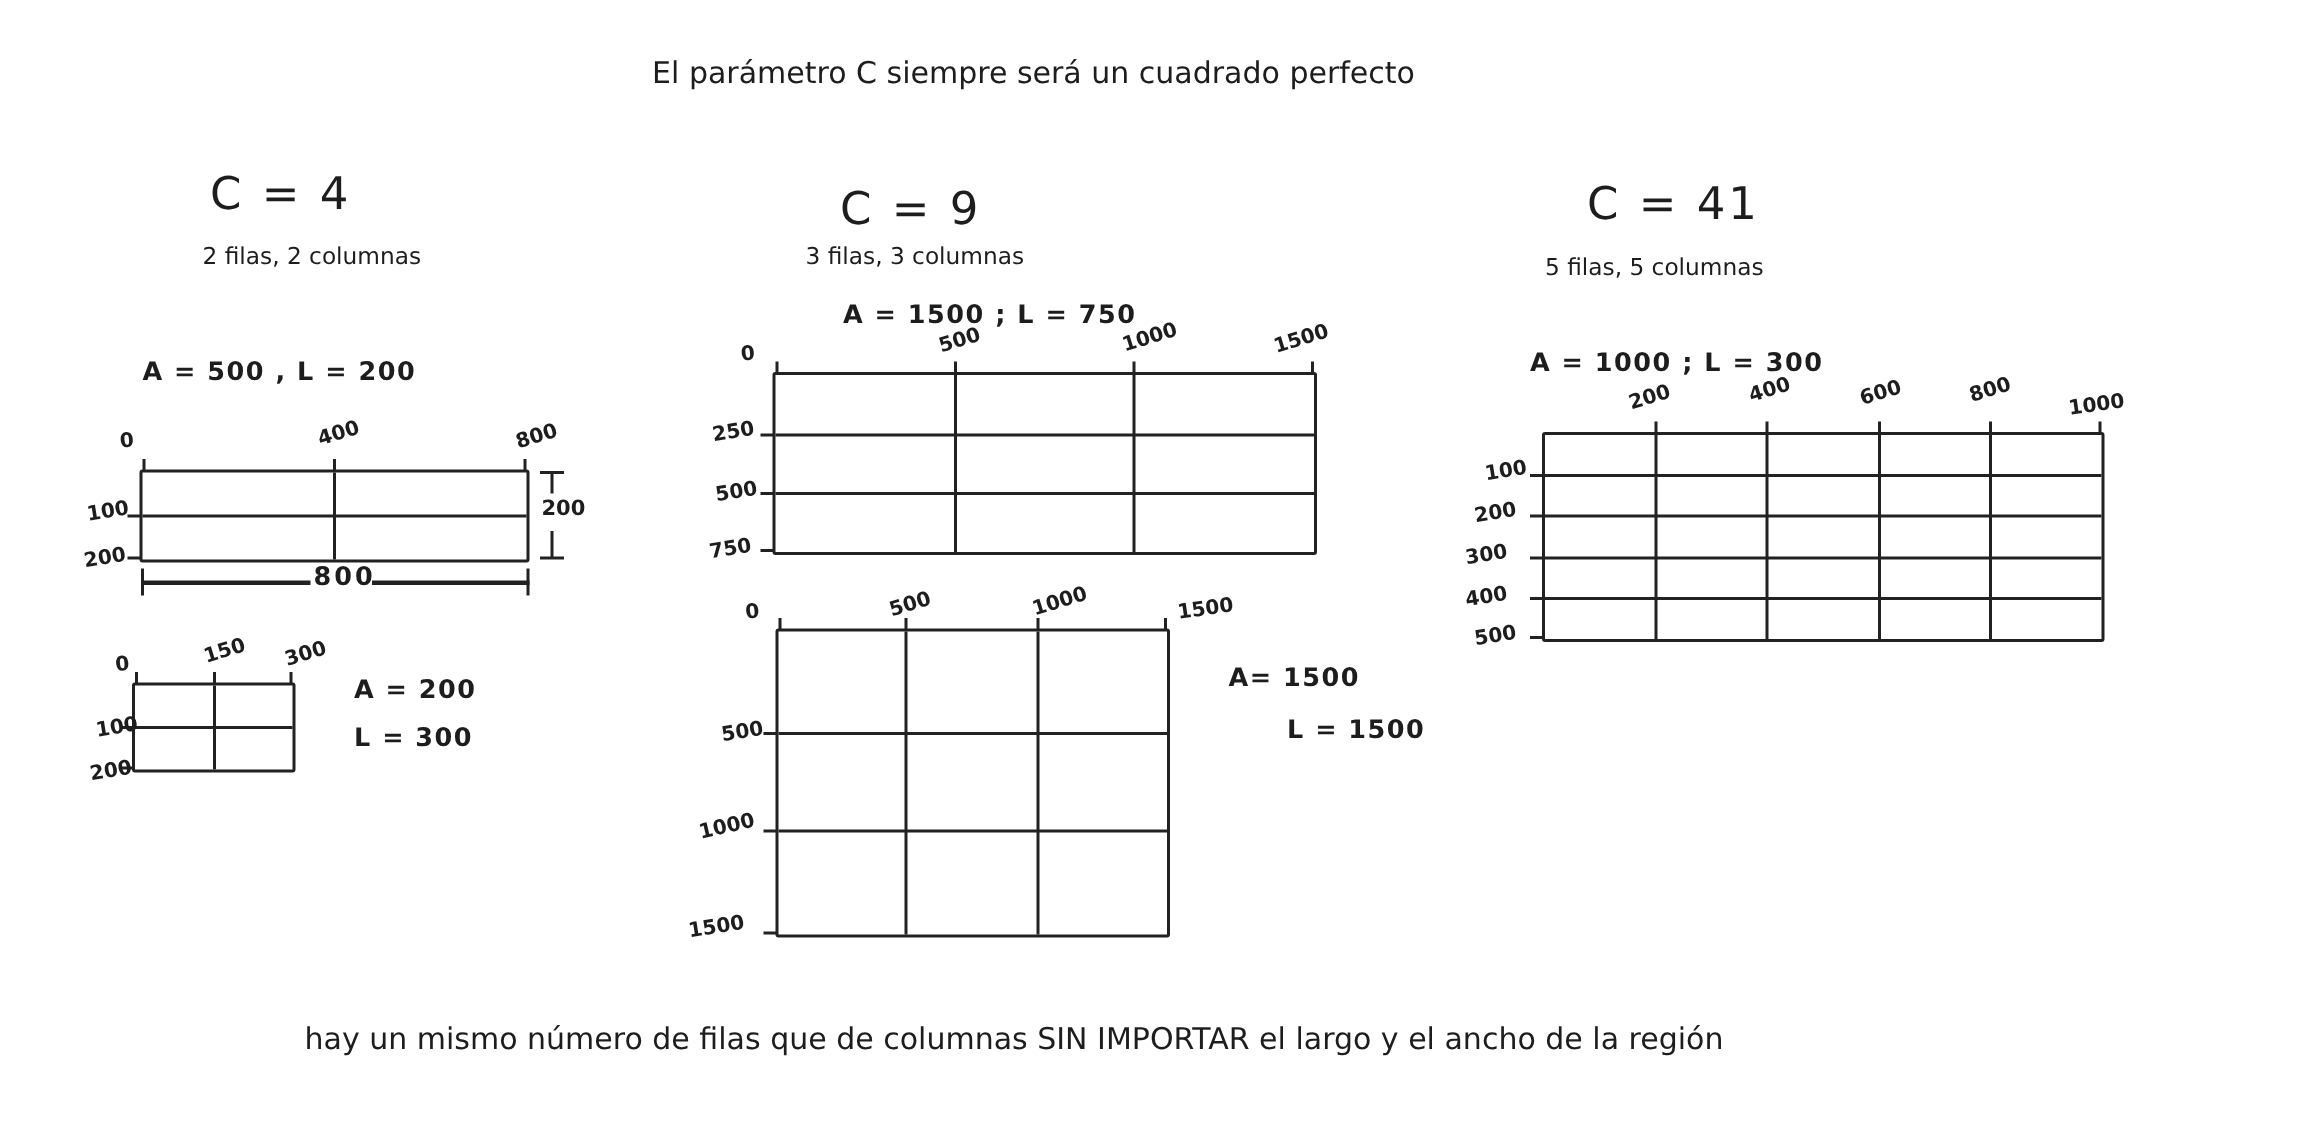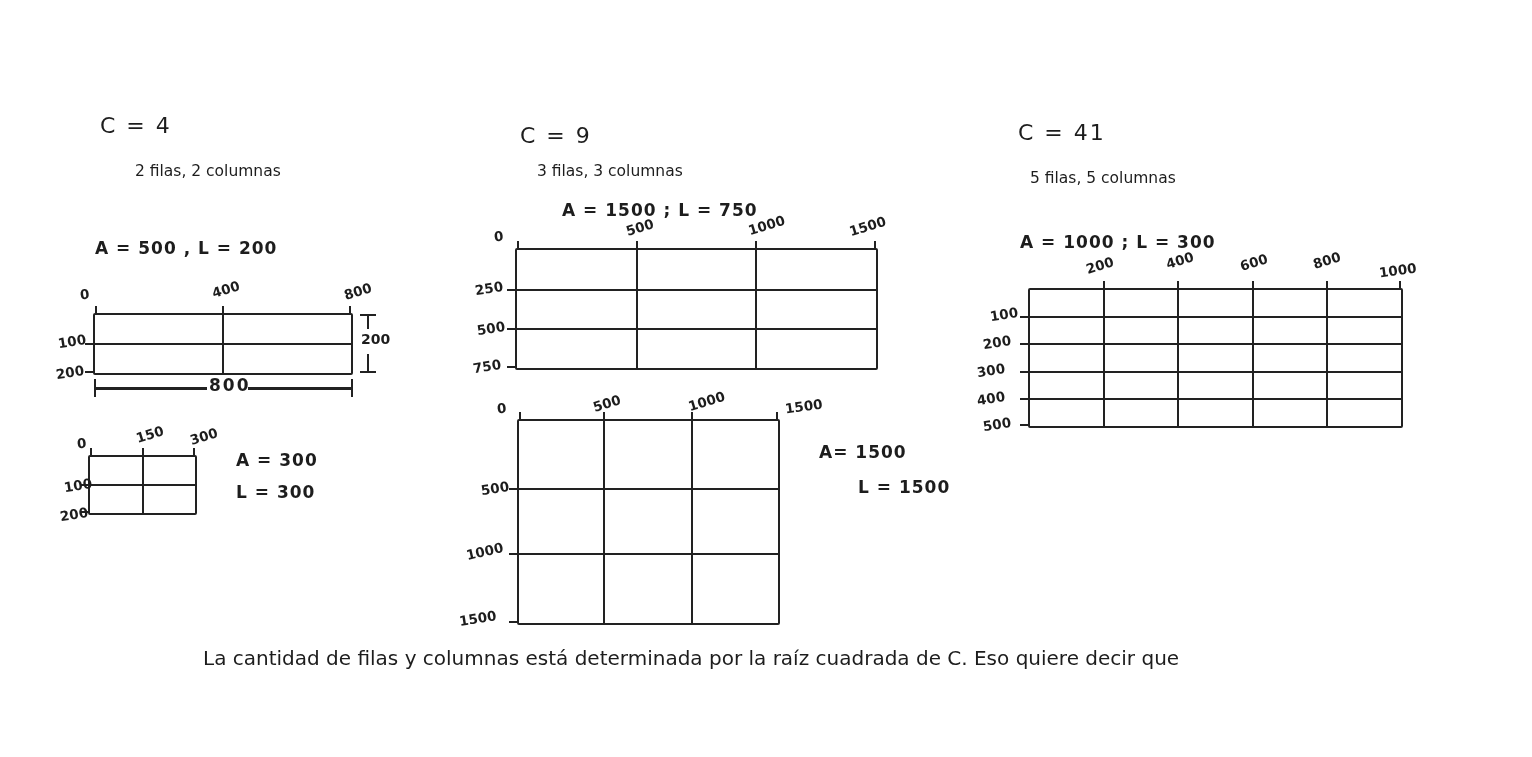--- a/index.html
+++ b/index.html
@@ -1,20 +1,20 @@
 <!DOCTYPE html>
 <html><head>
 <meta charset="utf-8">
 <style>
   html,body{margin:0;padding:0;background:#ffffff;}
   .stage{position:relative;width:1532px;height:757px;background:#ffffff;
          font-family:"DejaVu Sans",sans-serif;color:#1d1d1d;overflow:hidden;}
   .lbl{position:absolute;white-space:nowrap;color:#1d1d1d;line-height:1;}
   .title{position:absolute;left:383px;top:36px;width:612px;text-align:center;font-size:20px;}
-  .head{font-size:22px;letter-spacing:2px;}
+  .head{font-size:30px;letter-spacing:2px;margin-left:40px;}
   .sub{font-size:15.5px;}
   .params{font-size:17px;font-weight:700;letter-spacing:1px;}
   .tick{font-size:13.5px;font-weight:700;}
   .xt{transform:rotate(-17deg);}
   .xt0{transform:rotate(-6deg);}
   .xt2{transform:rotate(-8deg);}
   .yt{transform:rotate(-9deg);}
   .yt2{transform:rotate(-13deg);}
   .side{font-size:17px;font-weight:700;letter-spacing:1px;}
   .dim{font-size:14px;font-weight:700;}
@@ -25,20 +25,21 @@
   .hl{position:absolute;left:0;right:0;height:2px;background:#222;}
   .tx{position:absolute;top:-9px;width:2px;height:8px;background:#222;}
   .ty{position:absolute;left:-10px;width:9px;height:2px;background:#222;}
   .ink{position:absolute;background:#222;}
 </style>
 </head>
 <body>
 
 <div class="stage">
 
+  <div class="title">El parámetro C siempre será un cuadrado perfecto</div>
 
   <div class="lbl head" style="left:100px;top:115px">C = 4</div>
   <div class="lbl sub" style="left:135px;top:164px">2 filas, 2 columnas</div>
   <div class="lbl params" style="left:95px;top:240px">A = 500 ,  L = 200</div>
 
   <div class="grid" style="left:93px;top:313px;width:260px;height:62px">
     <div class="vl" style="left:calc(50% - 1px)"></div>
     <div class="hl" style="top:calc(50% - 1px)"></div>
     <div class="tx" style="left:0"></div>
     <div class="tx" style="left:calc(50% - 1px)"></div>
@@ -71,21 +72,21 @@
     <div class="tx" style="left:calc(50% - 1px)"></div>
     <div class="tx" style="left:calc(100% - 2px)"></div>
     <div class="ty" style="top:calc(50% - 1px)"></div>
     <div class="ty" style="top:calc(100% - 2px)"></div>
   </div>
   <span class="lbl tick xt0" style="left:77px;top:437px">0</span>
   <span class="lbl tick xt" style="left:136px;top:428px">150</span>
   <span class="lbl tick xt" style="left:190px;top:430px">300</span>
   <span class="lbl tick yt" style="left:64px;top:479px">100</span>
   <span class="lbl tick yt" style="left:60px;top:508px">200</span>
-  <span class="lbl side" style="left:236px;top:452px">A = 300</span>
+  <span class="lbl side" style="left:236px;top:452px">A = 200</span>
   <span class="lbl side" style="left:236px;top:484px">L = 300</span>
 
   <div class="lbl head" style="left:520px;top:125px">C = 9</div>
   <div class="lbl sub" style="left:537px;top:164px">3 filas, 3 columnas</div>
   <div class="lbl params" style="left:562px;top:202px">A = 1500 ;  L = 750</div>
 
   <div class="grid" style="left:515px;top:248px;width:363px;height:122px">
     <div class="vl" style="left:calc(33.5% - 1px)"></div>
     <div class="vl" style="left:calc(66.7% - 1px)"></div>
     <div class="hl" style="top:calc(34% - 1px)"></div>
@@ -157,15 +158,15 @@
   <span class="lbl tick xt" style="left:1166px;top:254px">400</span>
   <span class="lbl tick xt" style="left:1240px;top:256px">600</span>
   <span class="lbl tick xt" style="left:1313px;top:254px">800</span>
   <span class="lbl tick xt2" style="left:1379px;top:264px">1000</span>
   <span class="lbl tick yt" style="left:990px;top:308px">100</span>
   <span class="lbl tick yt" style="left:983px;top:336px">200</span>
   <span class="lbl tick yt" style="left:977px;top:364px">300</span>
   <span class="lbl tick yt" style="left:977px;top:392px">400</span>
   <span class="lbl tick yt" style="left:983px;top:418px">500</span>
 
-  <div class="footer-line" style="left:203px;top:646px">La cantidad de filas y columnas está determinada por la raíz cuadrada de C. Eso quiere decir que</div>
+  <div class="footer-line" style="left:203px;top:680px">hay un mismo número de filas que de columnas SIN IMPORTAR el largo y el ancho de la región</div>
 
 </div>
 
 </body></html>

